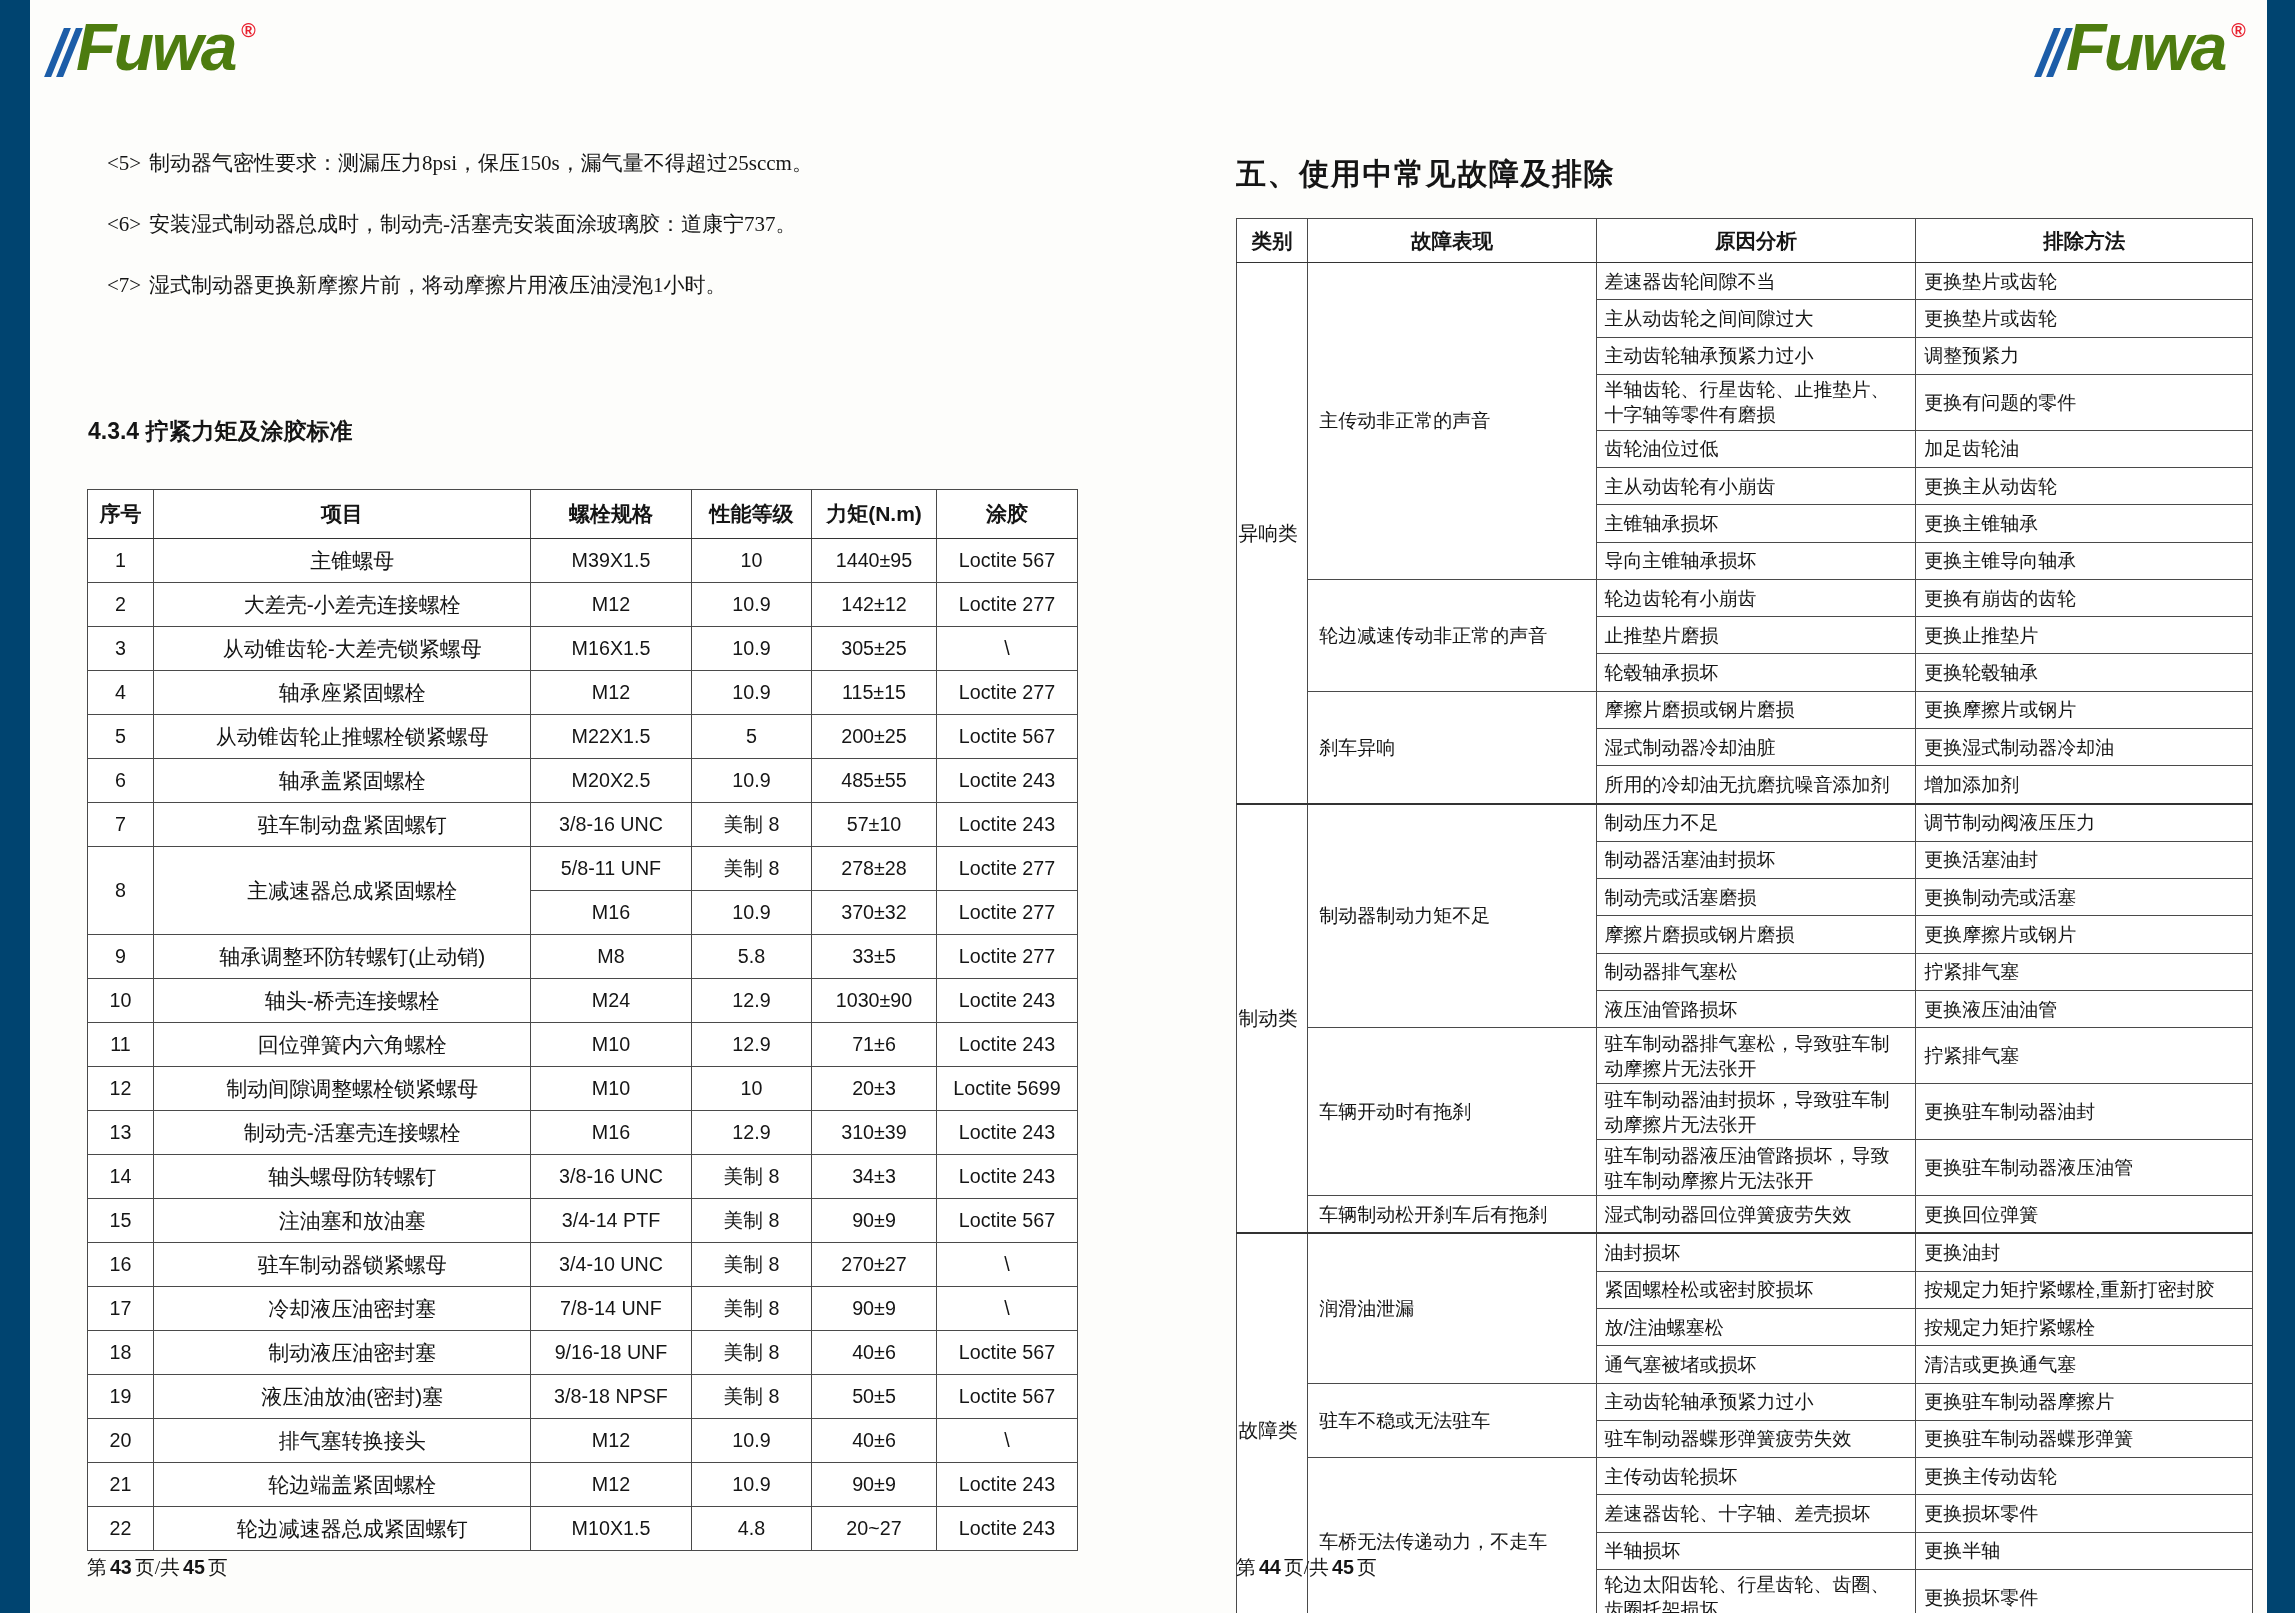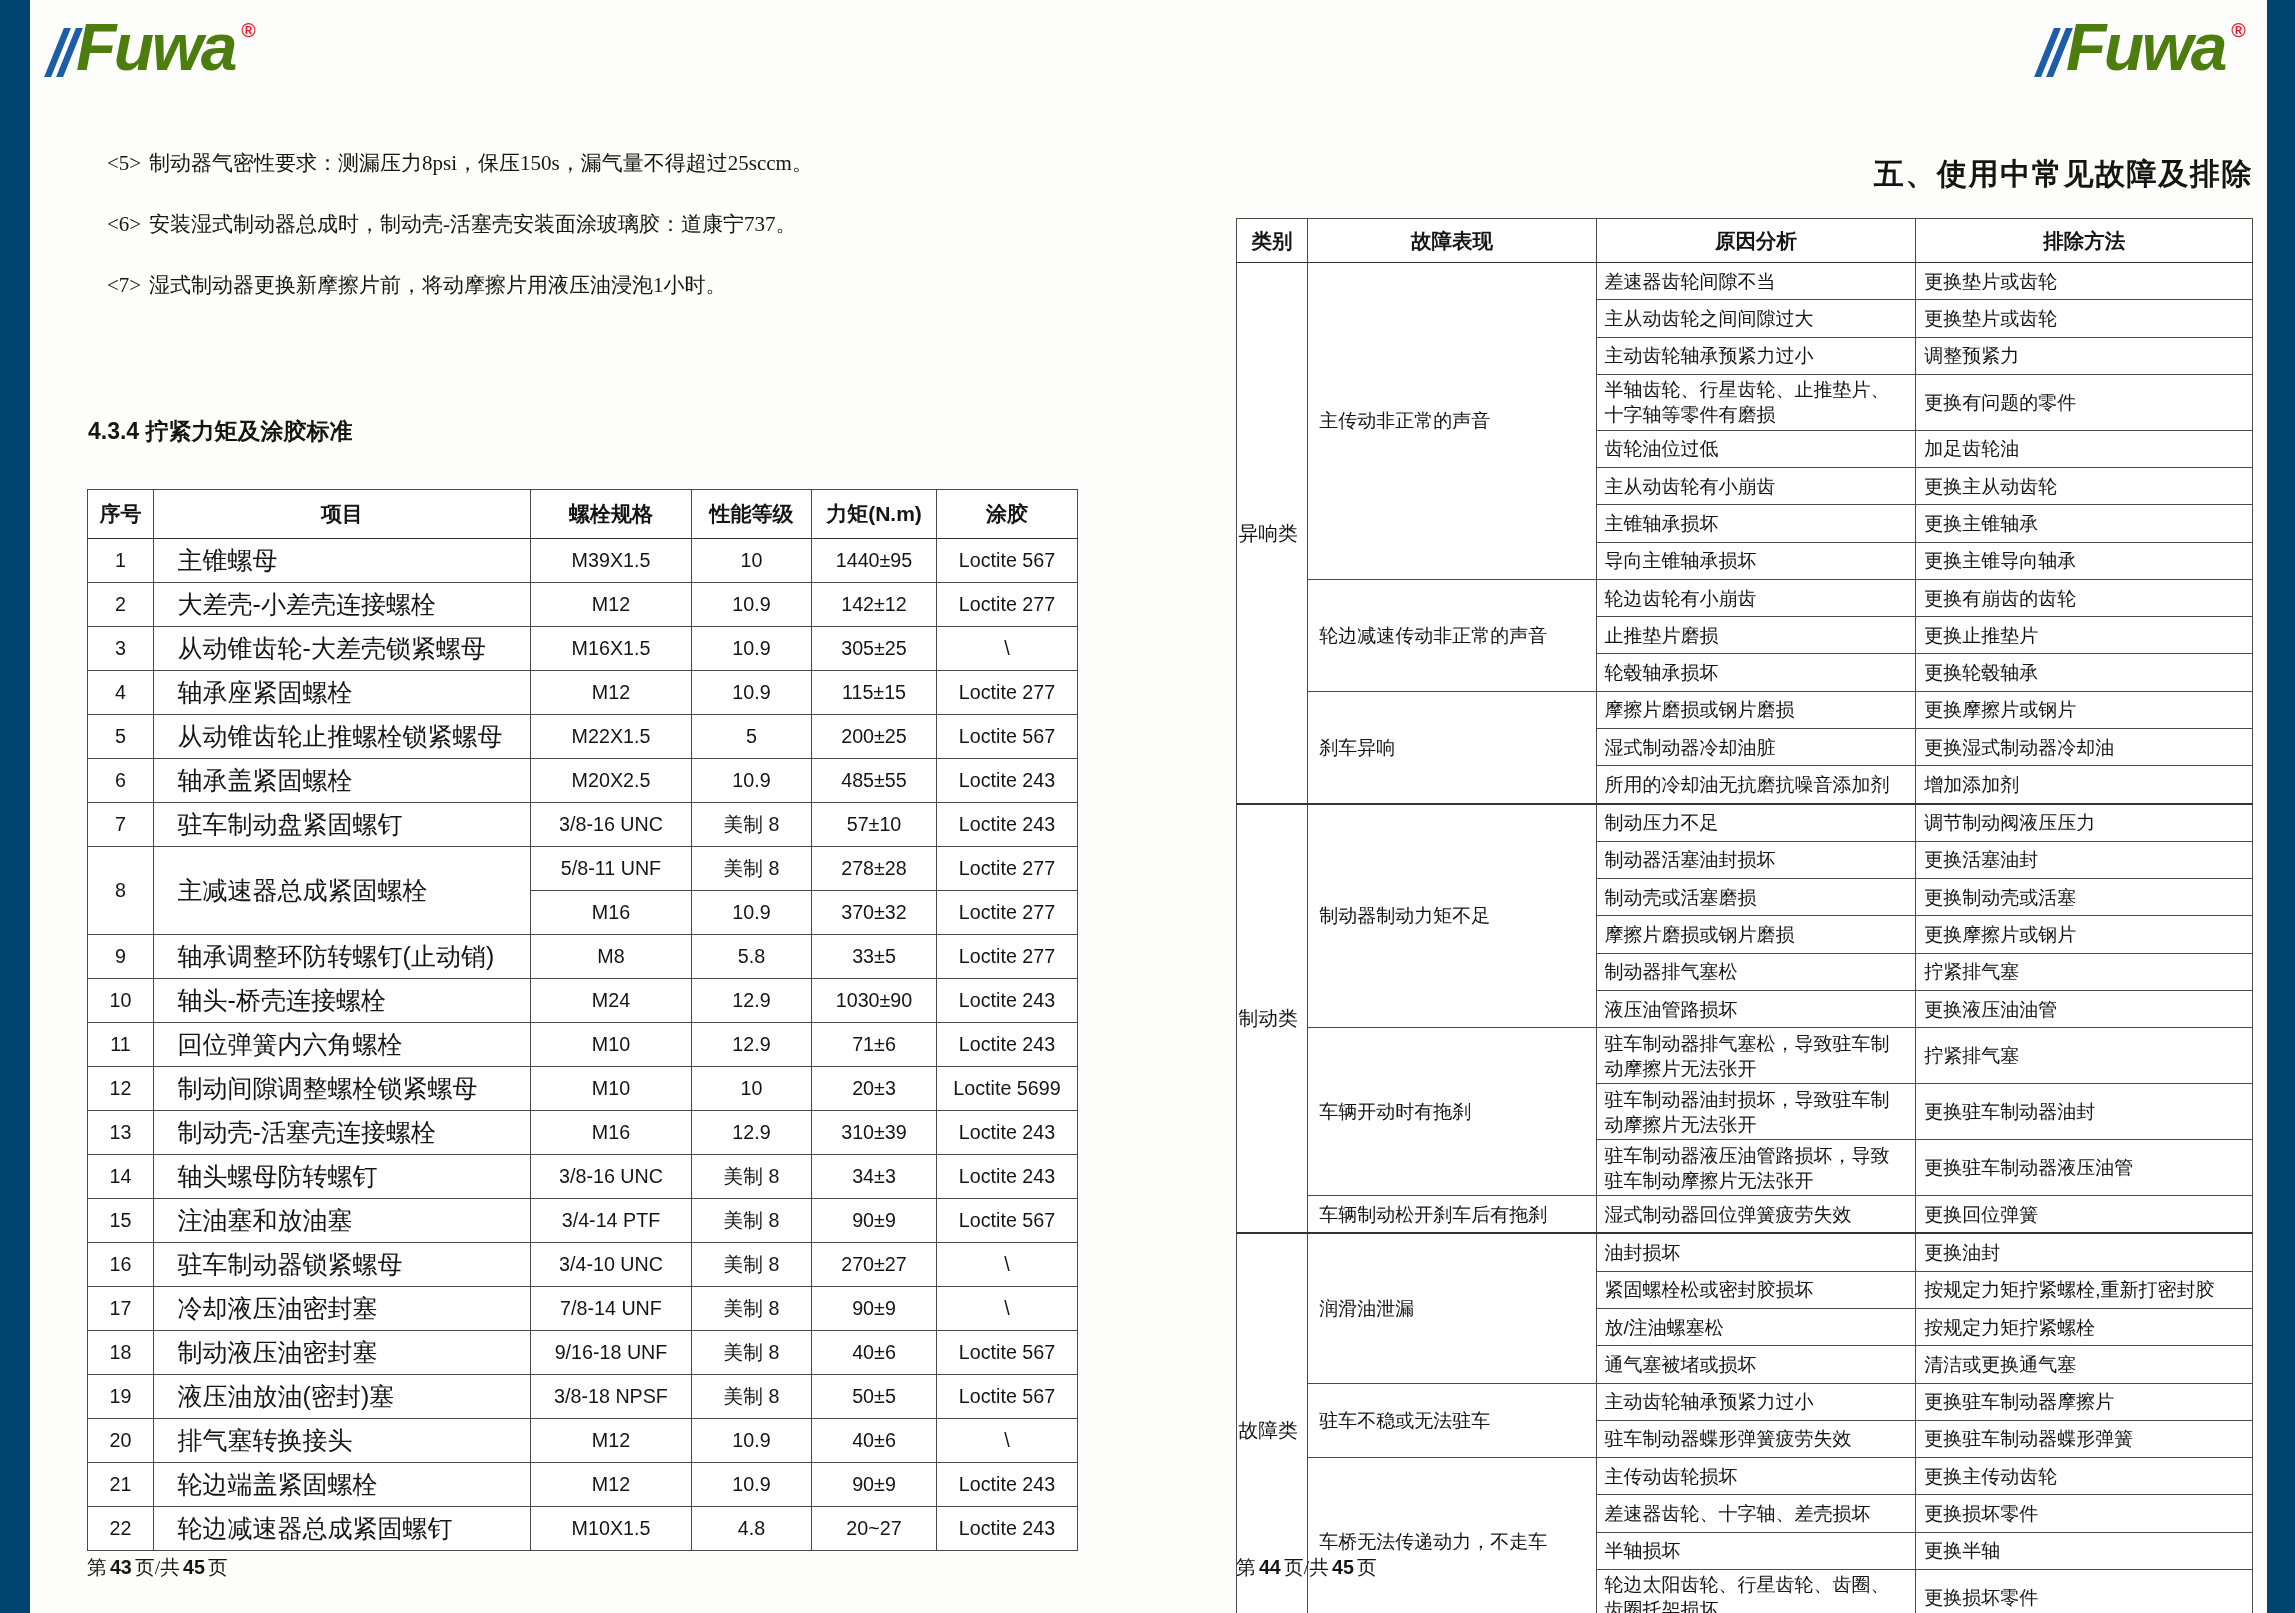--- a/index.html
+++ b/index.html
@@ -36,25 +36,25 @@
   
   table{border-collapse:collapse;table-layout:fixed;background:#fff}
   td,th{border:0.8px solid #4a4a4a;overflow:hidden}
   th{font-weight:bold}
 
   
   #torque-table{position:absolute;left:87px;top:489px;width:990px;border:1.6px solid #333}
   #torque-table th{height:46px;font-size:21px;border-bottom:1.6px solid #333}
   #torque-table td{height:43px;font-size:19.7px;text-align:center;padding:0 3.2px}
   #torque-table .c-no{font-size:19.7px}
-  #torque-table .c-item{text-align:left;padding-left:23.6px;font-size:25px}
+  #torque-table .c-item{text-align:center;padding-left:23.6px;font-size:21px}
   #torque-table .c-glue,#torque-table .c-spec{font-size:19.7px}
 
   
-  .r-title{position:absolute;left:1236px;top:154px;width:1017px;text-align:right;
+  .r-title{position:absolute;left:1236px;top:154px;width:1017px;text-align:left;
     font-size:30px;font-weight:bold;letter-spacing:1.6px}
   #fault-table{position:absolute;left:1236px;top:218px;width:1017px;border:1.6px solid #333}
   #fault-table th{height:41px;font-size:20.5px;border-bottom:1.6px solid #333}
   #fault-table td{font-size:19px;line-height:1.32;padding:2.4px 7.9px;height:31.5px}
   #fault-table .f-cat{font-size:19.7px;padding:2.4px 1.6px}
   #fault-table .f-fault{text-align:left;padding-left:11px;font-size:19px}
   #fault-table .f-cause,#fault-table .f-fix{text-align:left}
   #fault-table tr.cat-start td{border-top:2.4px solid #333}
 
   

